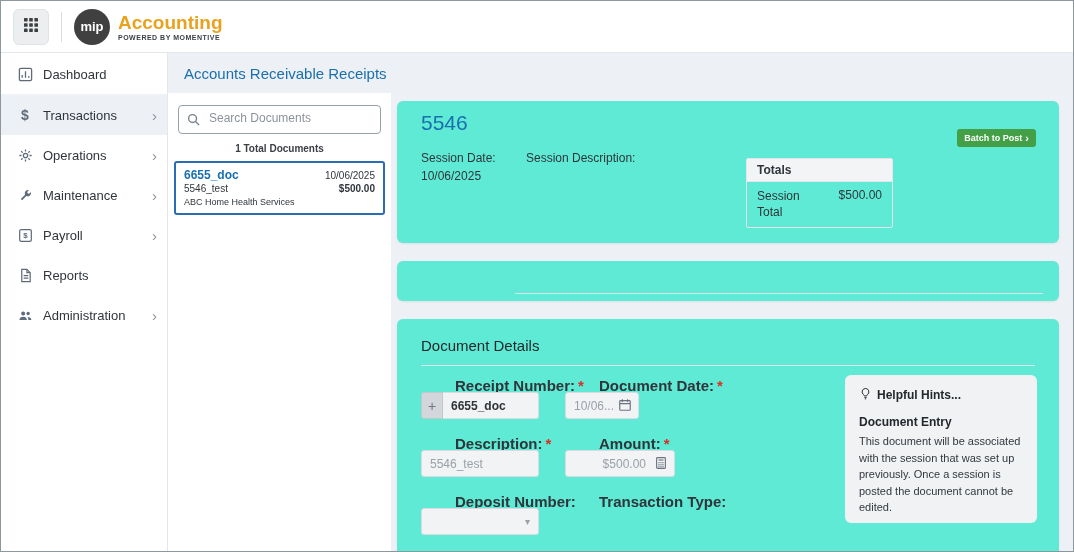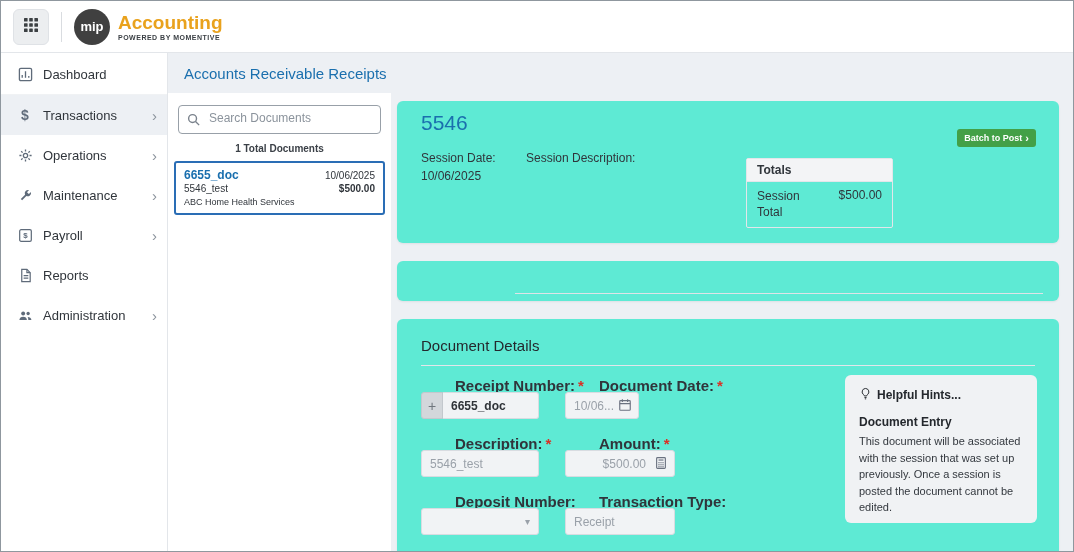--- a/index.html
+++ b/index.html
@@ -338,23 +338,20 @@
           </svg>
       </span>
     </div>
 
     <div class="fld-label" style="left:24px; top:174px;">Deposit Number:</div>
     <div class="fld-label" style="left:168px; top:174px;">Transaction Type:</div>
 
     <div class="fld" style="left:24px; top:189px; width:118px;">
       <span class="dd-arrow">▾</span>
     </div>
-    <div class="fld" style="left:168px; top:189px; width:110px;">
-      <span>Receipt</span>
-    </div>
 
     <div class="hints-box">
       <div class="hints-title">
         <span>
           <svg width="13" height="13" viewBox="0 0 16 16" fill="none" stroke="#24282d" stroke-width="1.2">
               <path d="M8 1.8a4.2 4.2 0 0 0-2.4 7.6c.6.5.9 1 .9 1.6h3c0-.6.3-1.1.9-1.6A4.2 4.2 0 0 0 8 1.8z"></path>
               <path d="M6.7 13h2.6M7.2 14.6h1.6"></path>
             </svg>
         </span>
         <span>Helpful Hints...</span>

